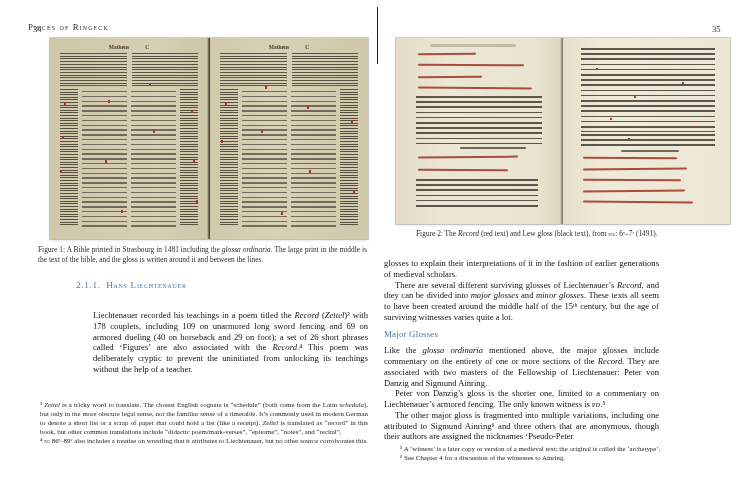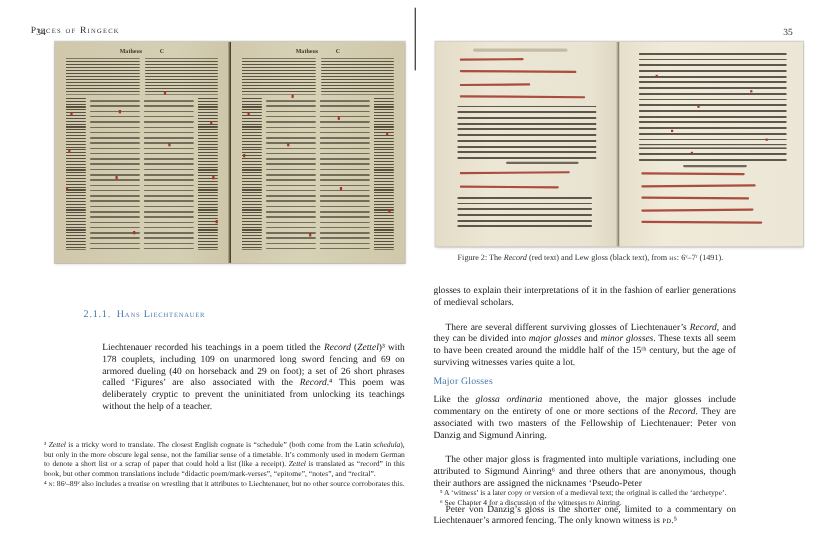--- a/index.html
+++ b/index.html
@@ -81,23 +81,23 @@
       286px 44px var(--red-ink),300px 88px var(--red-ink),232px 100px var(--red-ink);}
 
   
   .caption{position:absolute;font-size:7.4px;line-height:9.6px;color:#2e2e2e;}
   .cap1{left:38px;top:245px;width:329px;text-align:justify;}
   .cap2{left:398px;top:229px;width:334px;margin-left:18px;}
   .heading{position:absolute;left:76px;top:280px;font-variant:small-caps;color:var(--accent);
            font-size:9.2px;letter-spacing:.7px;}
   .body{position:absolute;width:275px;font-size:8.6px;line-height:10.75px;color:#141414;}
   .body.bleft{left:93px;top:310px;}
-  .body.bright{left:394px;top:258px;}
+  .body.bright{left:384px;top:258px;}
   .body p{margin:0;text-align:justify;hyphens:auto;-webkit-hyphens:auto;}
-  .body p.indent{text-indent:11px;margin-top:12px;}
+  .body p.indent{text-indent:11px;}
   .subheading{margin:6px 0;font-size:8.9px;font-weight:normal;color:var(--accent);letter-spacing:.2px;}
   .footnotes{position:absolute;font-size:6.9px;line-height:9.1px;color:#1d1d1d;}
   .footnotes p{margin:0;text-align:justify;hyphens:auto;-webkit-hyphens:auto;}
   .fnleft{left:40px;top:400px;width:328px;}
   .fnright{left:400px;top:444px;width:306px;}
   .fnright p{text-align:left;}
 </style>
 </head>
 <body>
 
@@ -136,20 +136,21 @@
       <div class="f1cols">
         <div class="col narrow"></div>
         <div class="col wide"></div>
         <div class="col wide"></div>
         <div class="col narrow"></div>
       </div>
     </div>
     <div class="f1specks"></div>
   </div>
 
+  <div class="caption cap1"><span>Figure 1: A Bible printed in Strasbourg in 1481 including the </span><span class="seg-i">glossa ordinaria</span><span>. The large print in the middle is the text of the bible, and the gloss is written around it and between the lines.</span></div>
 
   <div class="heading">2.1.1. Hans Liechtenauer</div>
 
   <div class="body bleft">
     <p><span>Liechtenauer recorded his teachings in a poem titled the </span><span class="seg-i">Record</span><span> (</span><span class="seg-i">Zettel</span><span>)³ with 178 couplets, including 109 on unarmored long sword fencing and 69 on armored dueling (40 on horseback and 29 on foot); a set of 26 short phrases called ‘Figures’ are also associated with the </span><span class="seg-i">Record</span><span>.⁴ This poem was deliberately cryptic to prevent the uninitiated from unlocking its teachings without the help of a teacher.</span></p>
   </div>
 
   <div class="footnotes fnleft">
     <p><span>³ </span><span class="seg-i">Zettel</span><span> is a tricky word to translate. The closest English cognate is “schedule” (both come from the Latin </span><span class="seg-i">schedula</span><span>), but only in the more obscure legal sense, not the familiar sense of a timetable. It’s commonly used in modern German to denote a short list or a scrap of paper that could hold a list (like a receipt). </span><span class="seg-i">Zettel</span><span> is translated as “record” in this book, but other common translations include “didactic poem/mark-verses”, “epitome”, “notes”, and “recital”.</span></p>
     <p><span>⁴ </span><span class="seg-sc">n</span><span>: 86ʳ–89ᵛ also includes a treatise on wrestling that it attributes to Liechtenauer, but no other source corroborates this.</span></p>
@@ -186,22 +187,22 @@
     <div class="f2specks"></div>
   </div>
 
   <div class="caption cap2"><span>Figure 2: The </span><span class="seg-i">Record</span><span> (red text) and Lew gloss (black text), from </span><span class="seg-sc">hs</span><span>: 6ᵛ–7ʳ (1491).</span></div>
 
   <div class="body bright">
     <p><span>glosses to explain their interpretations of it in the fashion of earlier generations of medieval scholars.</span></p>
     <p class="indent"><span>There are several different surviving glosses of Liechtenauer’s </span><span class="seg-i">Record</span><span>, and they can be divided into </span><span class="seg-i">major glosses</span><span> and </span><span class="seg-i">minor glosses</span><span>. These texts all seem to have been created around the middle half of the 15ᵗʰ century, but the age of surviving witnesses varies quite a lot.</span></p>
     <h4 class="subheading">Major Glosses</h4>
     <p><span>Like the </span><span class="seg-i">glossa ordinaria</span><span> mentioned above, the major glosses include commentary on the entirety of one or more sections of the </span><span class="seg-i">Record</span><span>. They are associated with two masters of the Fellowship of Liechtenauer: Peter von Danzig and Sigmund Ainring.</span></p>
+    <p class="indent"><span>Peter von Danzig’s gloss is the shorter one, limited to a commentary on Liechtenauer’s armored fencing. The only known witness is </span><span class="seg-sc">pd</span><span>.⁵</span></p>
     <p class="indent"><span>The other major gloss is fragmented into multiple variations, including one attributed to Sigmund Ainring⁶ and three others that are anonymous, though their authors are assigned the nicknames ‘Pseudo-Peter</span></p>
-    <p class="indent"><span>Peter von Danzig’s gloss is the shorter one, limited to a commentary on Liechtenauer’s armored fencing. The only known witness is </span><span class="seg-sc">pd</span><span>.⁵</span></p>
   </div>
 
   <div class="footnotes fnright">
     <p><span>⁵ A ‘witness’ is a later copy or version of a medieval text; the original is called the ‘archetype’.</span></p>
     <p><span>⁶ See Chapter 4 for a discussion of the witnesses to Ainring.</span></p>
   </div>
 
 </div>
 
 </body></html>

